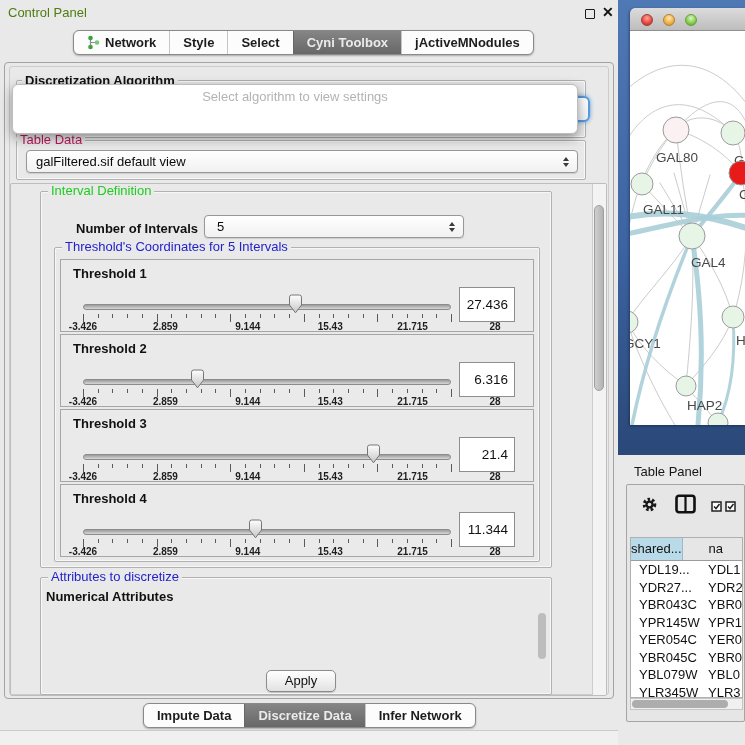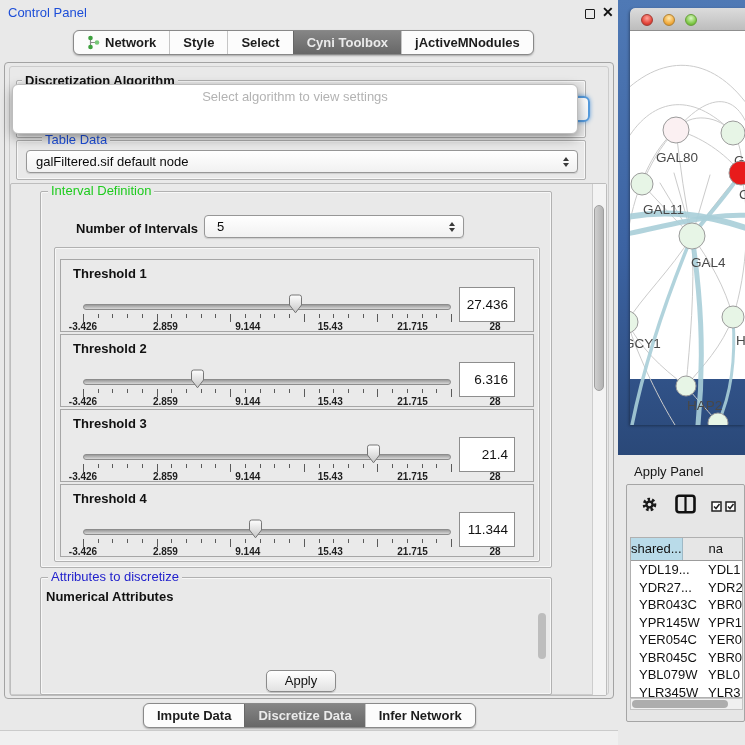--- a/index.html
+++ b/index.html
@@ -2,21 +2,21 @@
 <html><head>
 <meta charset="utf-8">
 <style>
   *{box-sizing:border-box;margin:0;padding:0}
   html,body{width:745px;height:745px;overflow:hidden}
   body{background:#e9e9e9;font-family:"Liberation Sans",sans-serif;color:#111}
   #root{position:relative;width:745px;height:745px}
 
   
   #control-panel{position:absolute;left:0;top:0;width:618px;height:745px;background:#e9e9e9}
-  #cp-title{position:absolute;left:8px;top:5px;font-size:13px;color:#1d4ed8}
+  #cp-title{position:absolute;left:8px;top:5px;font-size:13px;color:#4d7c0f}
   #float-btn{position:absolute;left:585px;top:9px;width:10px;height:10px;border:1.6px solid #1c1c1c;border-radius:1px}
   #close-btn{position:absolute;left:602px;top:4px;font-size:14px;font-weight:bold;color:#111}
 
   .tabbar{position:absolute;display:flex;height:25px;background:#fcfcfc;border:1px solid #898989;border-radius:6px;box-shadow:0 1px 2px rgba(0,0,0,.28);overflow:hidden}
   #top-tabs{left:73px;top:30px}
   #bottom-tabs{left:143px;top:703px}
   .seg{display:flex;align-items:center;gap:5px;padding:0 13px;font-size:13px;font-weight:bold;color:#1c1c1c;white-space:nowrap}
   .seg+.seg{border-left:1px solid #c6c6c6}
   .seg.active{background:linear-gradient(#858585,#676767);color:#ebebeb;border-left-color:#676767}
 
@@ -32,21 +32,21 @@
   #algo-combo{position:absolute;left:556px;top:96px;width:34px;height:26px;background:linear-gradient(#ffffff,#eef2f6);border:2px solid #569bdd;border-radius:6px;box-shadow:0 0 4px rgba(90,155,220,.95);display:flex;align-items:center;justify-content:center;flex-direction:column;gap:1px}
 
   
   #algo-popup{position:absolute;left:12px;top:84px;width:566px;height:50px;background:#fff;border:1px solid #bdbdbd;border-radius:6px;box-shadow:0 4px 12px rgba(0,0,0,.4);z-index:50}
   #popup-header{position:absolute;left:0;top:4px;width:100%;text-align:center;font-size:13px;color:#b3b3b3}
   #popup-list{position:absolute;left:3px;top:17px;width:560px}
   .popup-item{font-size:13px;line-height:15.5px;color:#000;white-space:nowrap}
   .popup-item.hl{font-weight:bold}
 
   #tabledata-group{left:16px;top:140px;width:570px;height:40px}
-  #tabledata-title{left:42px;top:133px;color:#1d4ed8}
+  #tabledata-title{left:17px;top:133px;color:#be185d}
   .combo{position:absolute;background:linear-gradient(#ffffff,#f1f1f1);border:1px solid #979797;border-radius:4px;font-size:13px;display:flex;align-items:center;box-shadow:0 1px 1px rgba(0,0,0,.12)}
   .combo .val{padding-left:9px;color:#0a0a0a}
   .spin{margin-left:auto;margin-right:8px;display:flex;flex-direction:column;align-items:center;gap:2px}
   .arr-up{width:0;height:0;border-left:3.5px solid transparent;border-right:3.5px solid transparent;border-bottom:4.5px solid #3a3a3a}
   .arr-dn{width:0;height:0;border-left:3.5px solid transparent;border-right:3.5px solid transparent;border-top:4.5px solid #3a3a3a}
   #tabledata-combo{left:26px;top:150px;width:552px;height:23px}
 
   #scrollpane{left:10px;top:183px;width:597px;height:513px;border:1px solid #bdbdbd;border-radius:2px}
   #main-sb-track{position:absolute;left:592px;top:184px;width:14px;height:511px;background:#f3f3f3;border-left:1px solid #cdcdcd}
   #main-sb-thumb{position:absolute;left:594px;top:205px;width:10px;height:186px;background:linear-gradient(90deg,#cfcfcf,#b3b3b3);border:1px solid #9f9f9f;border-radius:5px}
@@ -80,21 +80,21 @@
   #bottom-strip{position:absolute;left:0;top:730px;width:618px;height:15px;background:#f0f0f0;border-top:1px solid #cbcbcb}
 
   
   #net-region{position:absolute;left:618px;top:0;width:127px;height:456px;background:linear-gradient(180deg,#4f79b5 0%,#3c63a2 55%,#2a4878 100%)}
   #net-window{position:absolute;left:12px;top:8px;width:115px;height:417px;border-top-left-radius:5px;overflow:hidden;box-shadow:-1px 1px 3px rgba(0,0,0,.35)}
   #net-titlebar{position:absolute;left:0;top:0;width:115px;height:23px;background:linear-gradient(#dcdcdc,#bdbdbd);border-bottom:1px solid #8f8f8f;border-top-left-radius:5px}
   .tl{position:absolute;top:6px;width:12px;height:12px;border-radius:50%}
   #tl-red{left:11px;background:radial-gradient(circle at 50% 32%,#ffa49a,#e4443a 62%,#ad2f26);border:1px solid #a23b33}
   #tl-yellow{left:33px;background:radial-gradient(circle at 50% 32%,#ffeab0,#f0a83a 65%,#c8862a);border:1px solid #b08234}
   #tl-green{left:55px;background:radial-gradient(circle at 50% 32%,#d9f6c4,#7cc743 65%,#57982e);border:1px solid #68a03c}
-  #net-canvas{position:absolute;left:0;top:23px;width:115px;height:348px;background:#fff}
+  #net-canvas{position:absolute;left:0;top:23px;width:115px;height:394px;background:#fff}
 
   #table-panel{position:absolute;left:618px;top:455px;width:127px;height:290px;background:#e9e9e9}
   #tp-title{position:absolute;left:16px;top:9px;font-size:13px;color:#161616}
   #tp-container{position:absolute;left:8px;top:29px;width:119px;height:238px;background:#e6e6e6;border:1px solid #a5a5a5;border-radius:2px}
   .tool{position:absolute}
   #tp-table{position:absolute;left:3px;top:52px;width:113px;height:161px;background:#fff;border:1px solid #b0b0b0;overflow:hidden}
   #tp-header{display:flex;height:23px;border-bottom:1px solid #9c9c9c;font-size:13px}
   #hcell-0{width:77px;background:#b9dbe9;border-right:1px solid #9fb9c6;text-align:center;line-height:22px}
   #hcell-1{width:80px;background:#e6e6e6;padding-left:26px;line-height:22px}
   .trow{display:flex;height:17.5px;font-size:13px;line-height:17.5px;white-space:nowrap}
@@ -155,21 +155,21 @@
     <div id="algo-group" class="group"></div>
     <div id="algo-title" class="gtitle">Discretization Algorithm</div>
     <div id="algo-combo">
       <span class="arr-up"></span>
       <span class="arr-dn"></span>
     </div>
 
     <div id="tabledata-group" class="group"></div>
     <div id="tabledata-title" class="gtitle">Table Data</div>
     <div id="tabledata-combo" class="combo">
-      <span class="val">galFiltered.sif default node</span>
+      <span class="val">galFiltered.sif default view</span>
       <span class="spin">
           <span class="arr-up"></span>
           <span class="arr-dn"></span>
         </span>
     </div>
 
     <div id="scrollpane" class="frame"></div>
     <div id="main-sb-track"></div>
     <div id="main-sb-thumb"></div>
 
@@ -178,20 +178,21 @@
     <div id="noi-label">Number of Intervals</div>
     <div id="noi-combo" class="combo">
       <span class="val" style="padding-left:12px">5</span>
       <span class="spin">
           <span class="arr-up"></span>
           <span class="arr-dn"></span>
         </span>
     </div>
 
     <div id="thr-group" class="group"></div>
+    <div id="thr-title" class="gtitle">Threshold's Coordinates for 5 Intervals</div>
     <div id="thresholds">
         <div class="thr" style="top: 259px;">
           <div class="thr-label">Threshold 1</div>
           <div class="track"></div>
           <div class="ticks">
             <div class="tick major" style="left: 0%;"></div>
             <div class="tick" style="left: 4%;"></div>
             <div class="tick" style="left: 8%;"></div>
             <div class="tick" style="left: 12%;"></div>
             <div class="tick" style="left: 16%;"></div>
@@ -441,21 +442,21 @@
             <text x="106" y="314" font-size="13.5" fill="#484848" font-family="&quot;Liberation Sans&quot;, sans-serif">H</text>
             <circle cx="56" cy="355" r="10" fill="#e7f5e6" stroke="#9b9b9b"></circle>
             <text x="57" y="379" font-size="13.5" fill="#484848" font-family="&quot;Liberation Sans&quot;, sans-serif">HAP2</text>
             <circle cx="88" cy="392" r="10" fill="#e7f5e6" stroke="#9b9b9b"></circle>
           </svg>
       </div>
     </div>
   </div>
 
   <div id="table-panel">
-    <div id="tp-title">Apply Panel</div>
+    <div id="tp-title">Table Panel</div>
     <div id="tp-container">
       <span class="tool" style="left:14px;top:11px">
         <svg width="17" height="17" viewBox="0 0 17 17">
             <circle cx="8.5" cy="8.5" r="5.2" fill="none" stroke="#1a1a1a" stroke-width="3.2" stroke-dasharray="2.4 2"></circle>
             <circle cx="8.5" cy="8.5" r="4.1" fill="#1a1a1a"></circle>
             <circle cx="8.5" cy="8.5" r="1.8" fill="#e6e6e6"></circle>
           </svg>
       </span>
       <span class="tool" style="left:48px;top:9px">
         <svg width="21" height="20" viewBox="0 0 21 20">

